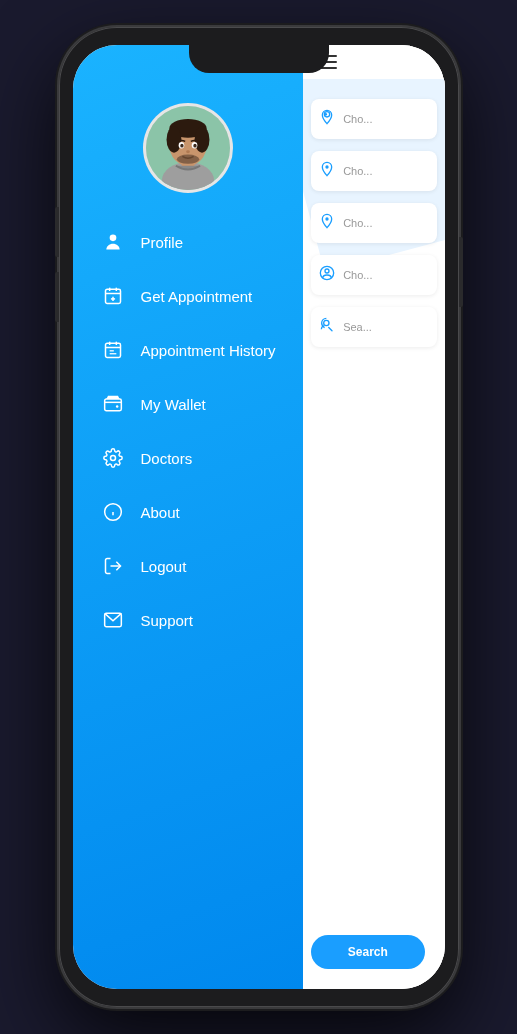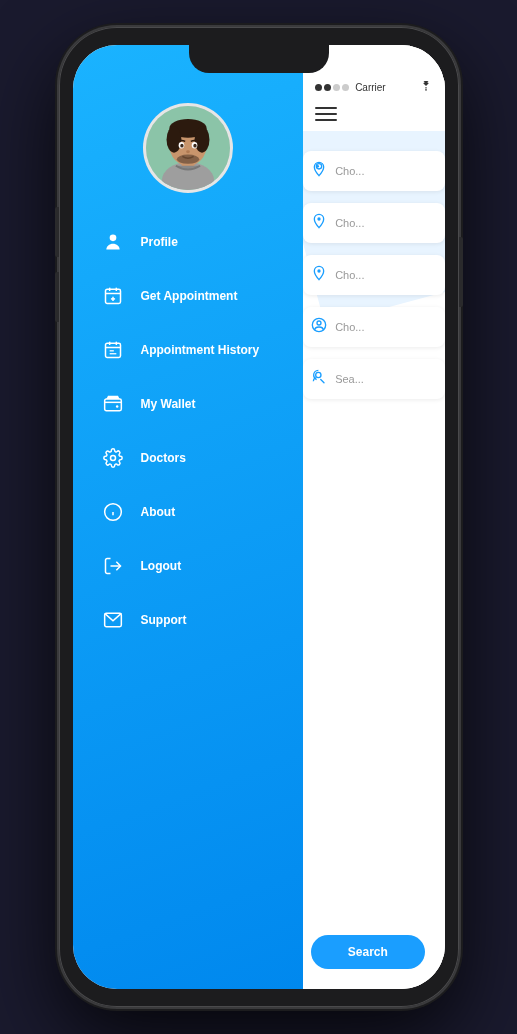--- a/index.html
+++ b/index.html
@@ -151,22 +151,22 @@
       display: flex;
       align-items: center;
       justify-content: center;
       color: #fff;
       font-size: 18px;
       flex-shrink: 0;
     }
 
     .menu-label {
       color: #fff;
-      font-size: 12px;
-      font-weight: 700;
+      font-size: 15px;
+      font-weight: 400;
       white-space: nowrap;
     }
 
     
     .right-panel {
       flex: 1;
       background: #f7f7f7;
       display: flex;
       flex-direction: column;
       position: relative;
@@ -259,21 +259,21 @@
 
     
     .cards-area {
       position: absolute;
       top: 20px;
       right: 0;
       left: 0;
       display: flex;
       flex-direction: column;
       gap: 12px;
-      padding: 0 0;
+      padding: 0 8px;
     }
 
     .card-item {
       display: flex;
       align-items: center;
       background: #fff;
       border-radius: 8px;
       padding: 10px 8px;
       box-shadow: 0 1px 4px rgba(0,0,0,0.08);
       gap: 8px;
@@ -449,39 +449,20 @@
               </svg>
             </span>
             <span class="menu-label">Support</span>
           </li>
 
         </ul>
       </div>
 
       <div class="right-panel">
 
-        <div class="status-bar">
-          <div class="status-left">
-            <div class="signal-dots">
-              <div class="dot"></div>
-              <div class="dot"></div>
-              <div class="dot empty"></div>
-              <div class="dot empty"></div>
-            </div>
-            <span class="carrier-text">Carrier</span>
-          </div>
-          <span class="wifi-icon">
-            <svg width="14" height="10" viewBox="0 0 24 18">
-              <path d="M12 14l-2-2a3 3 0 0 1 4 0z" fill="#333"></path>
-              <path d="M12 9L7 4a8 8 0 0 1 10 0z" fill="#333"></path>
-              <path d="M12 4L5 -2a14 14 0 0 1 14 0z" fill="#333"></path>
-              <circle cx="12" cy="16" r="1.5" fill="#333"></circle>
-            </svg>
-          </span>
-        </div>
 
         <div class="hamburger-bar">
           <div class="hamburger">
             <div class="h-line"></div>
             <div class="h-line"></div>
             <div class="h-line"></div>
           </div>
         </div>
 
         <div class="main-content">

